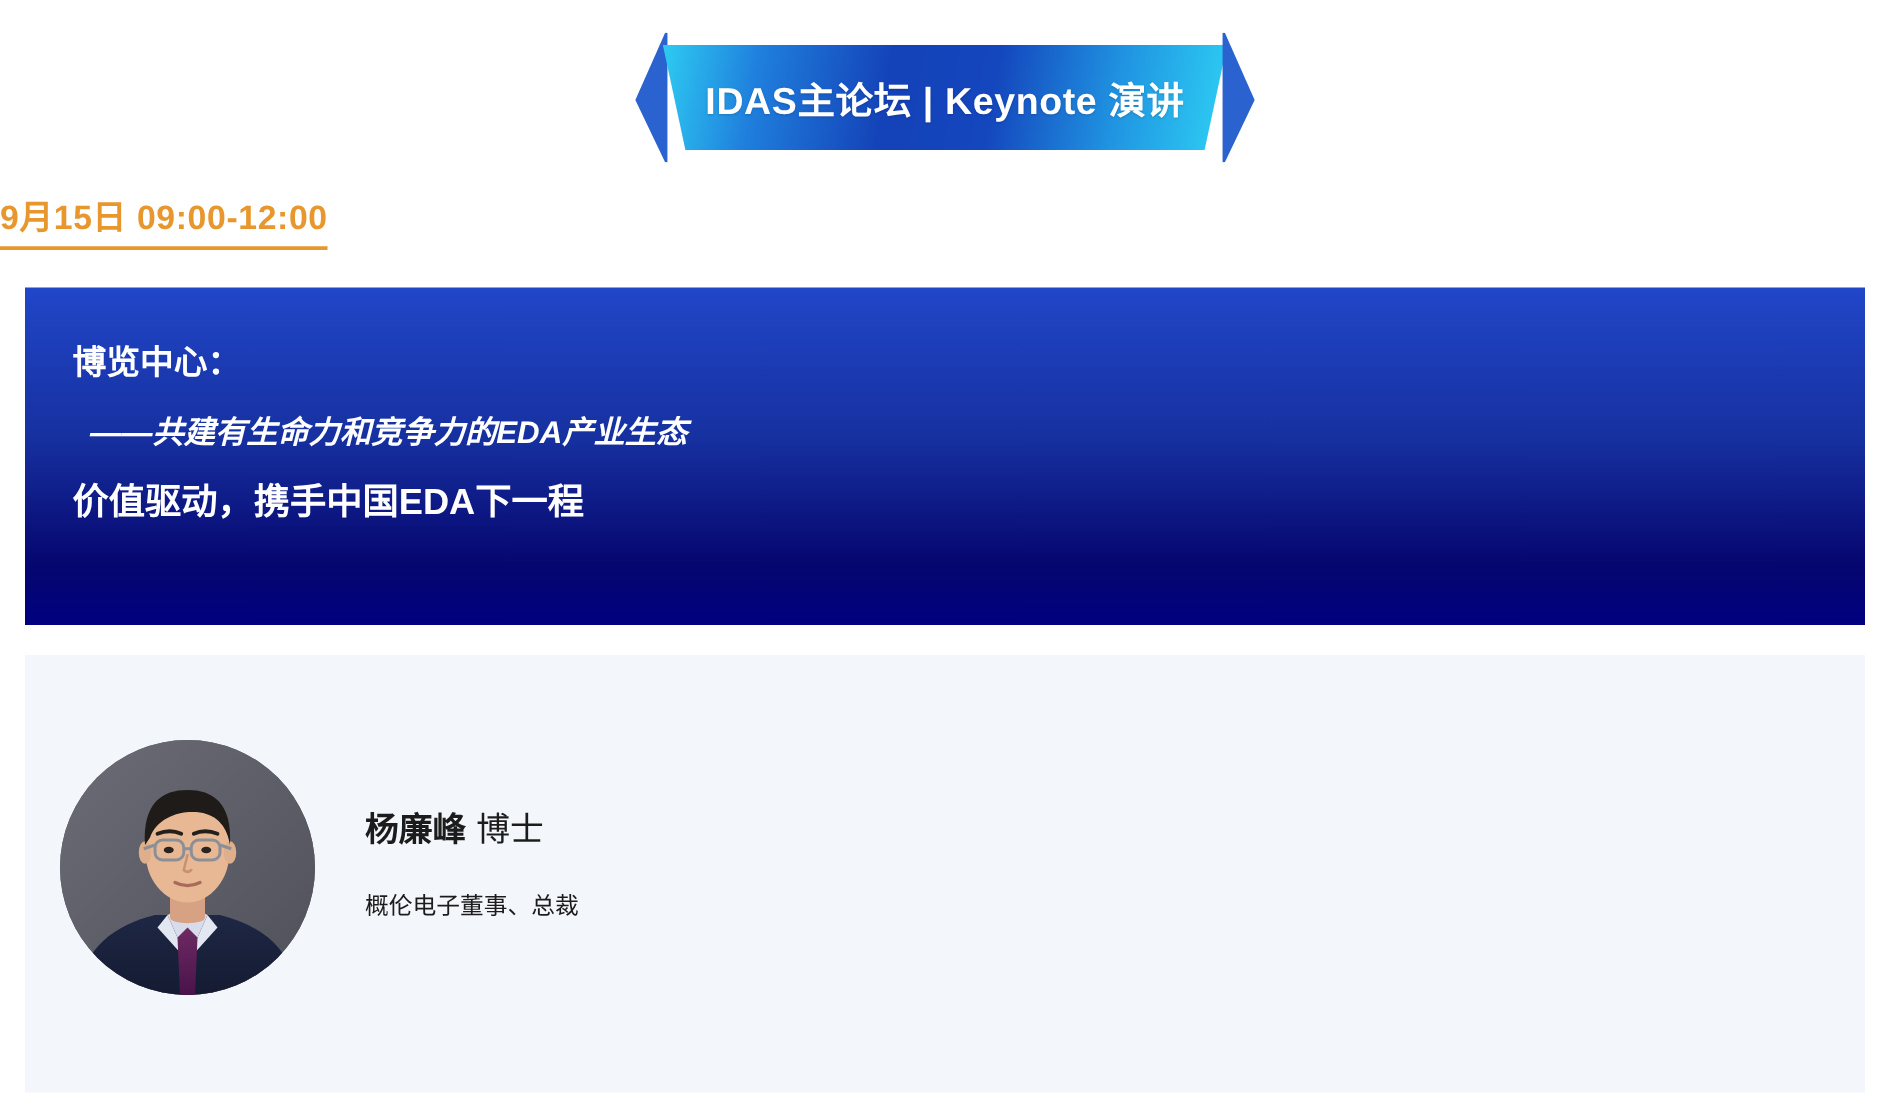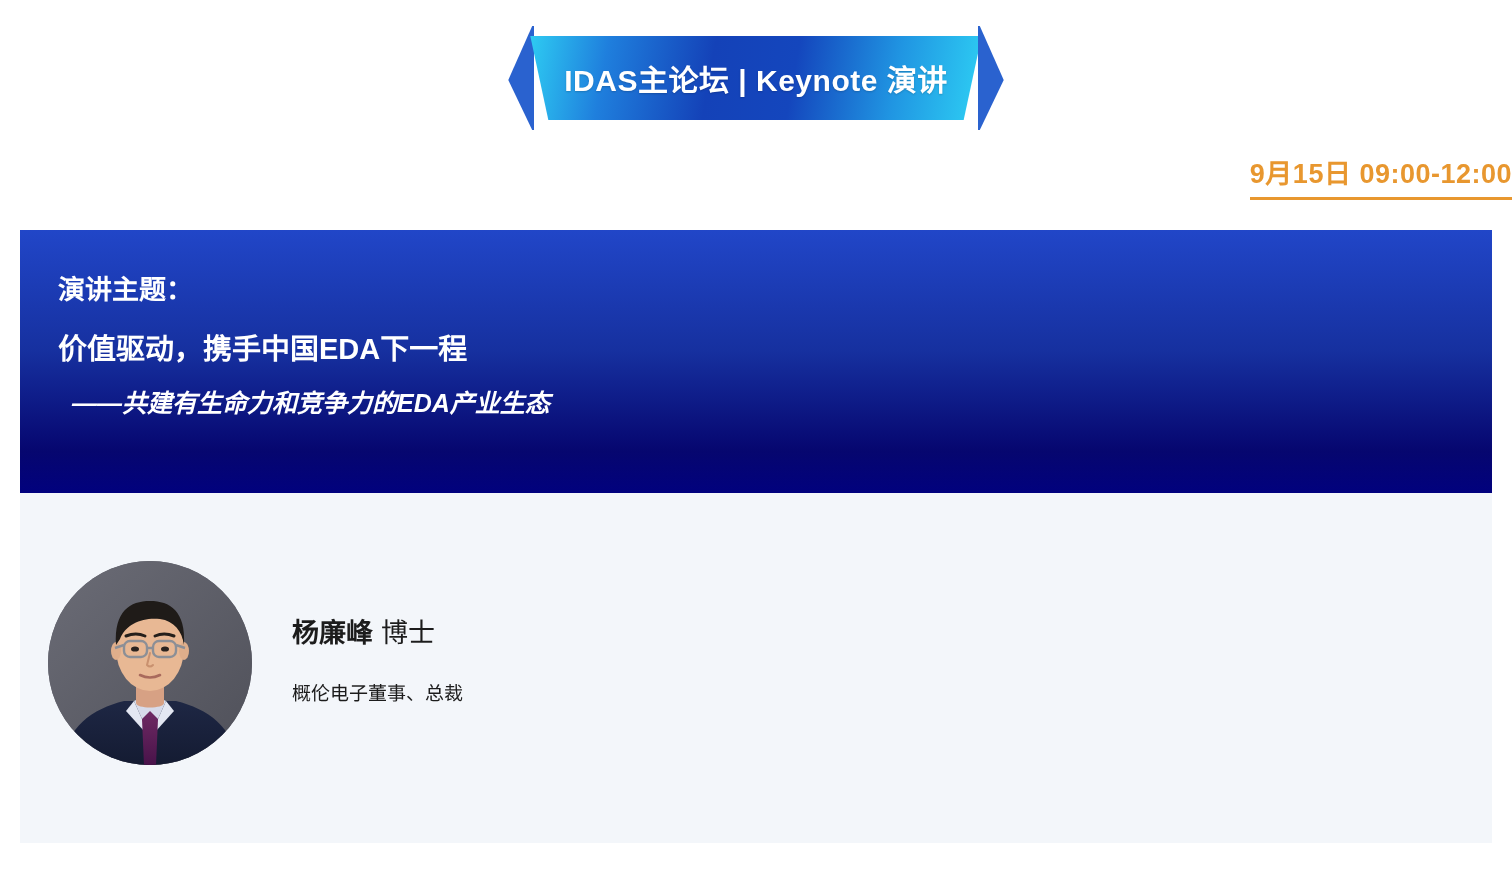--- a/index.html
+++ b/index.html
@@ -75,21 +75,21 @@
     white-space: nowrap;
     text-shadow: 0 1px 2px rgba(0,0,0,0.18);
   }
 
   
   .date-row {
     position: absolute;
     left: 0;
     top: 152px;
     width: 1512px;
-    text-align: right;
+    text-align: left;
   }
   .date-text {
     display: inline-block;
     color: #e8972f;
     font-size: 27px;
     font-weight: bold;
     letter-spacing: 0.5px;
     padding-bottom: 6px;
     border-bottom: 3px solid #e8972f;
     white-space: nowrap;
@@ -130,21 +130,21 @@
   }
   .topic-venue {
     font-size: 25px;
     font-weight: normal;
   }
 
   
   .speaker-block {
     position: absolute;
     left: 20px;
-    top: 493px;
+    top: 524px;
     width: 1472px;
     height: 350px;
     background: #f3f6fa;
     box-sizing: border-box;
     display: flex;
     align-items: flex-start;
   }
   .avatar {
     position: absolute;
     left: 28px;
@@ -193,23 +193,23 @@
     </div>
     <div class="banner-chev right"></div>
   </div>
 </div>
 
 <div class="date-row">
   <span class="date-text">9月15日 09:00-12:00</span>
 </div>
 
 <div class="topic-block">
-  <div class="topic-line topic-label">演讲主题：</div>
+  <div class="topic-line topic-label">博览中心：</div>
+  <div class="topic-line topic-sub">——共建有生命力和竞争力的EDA产业生态</div>
   <div class="topic-line topic-main">价值驱动，携手中国EDA下一程</div>
-  <div class="topic-line topic-sub">——共建有生命力和竞争力的EDA产业生态</div>
 </div>
 
 <div class="speaker-block">
   <div class="avatar">
     <svg viewBox="0 0 204 204" xmlns="http://www.w3.org/2000/svg" aria-hidden="true">
       <defs>
         <linearGradient id="bgGrad" x1="0" y1="0" x2="1" y2="1">
           <stop offset="0%" stop-color="#6b6c76"></stop>
           <stop offset="100%" stop-color="#4f5059"></stop>
         </linearGradient>

